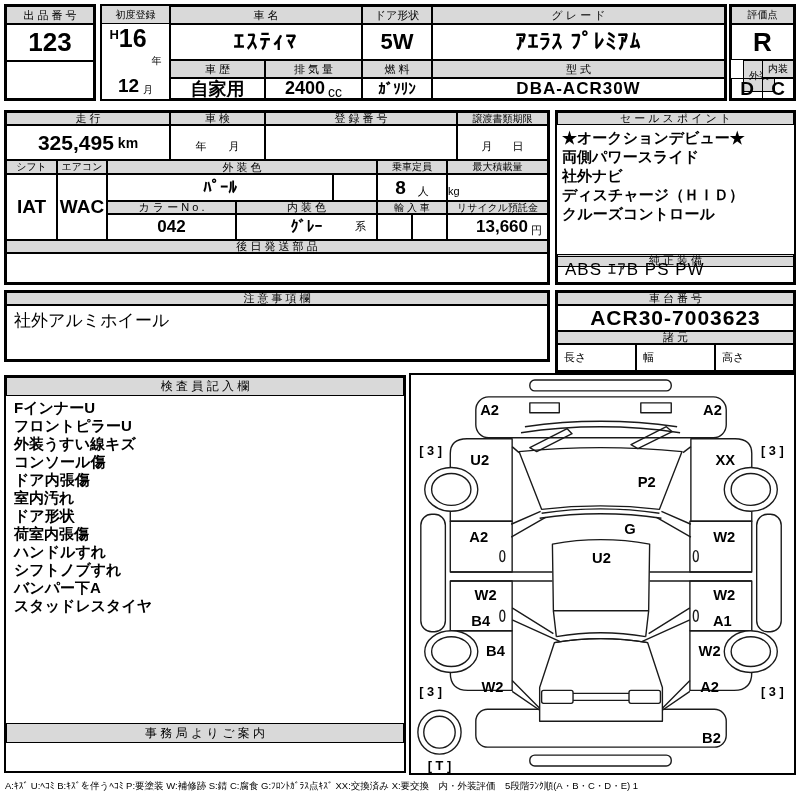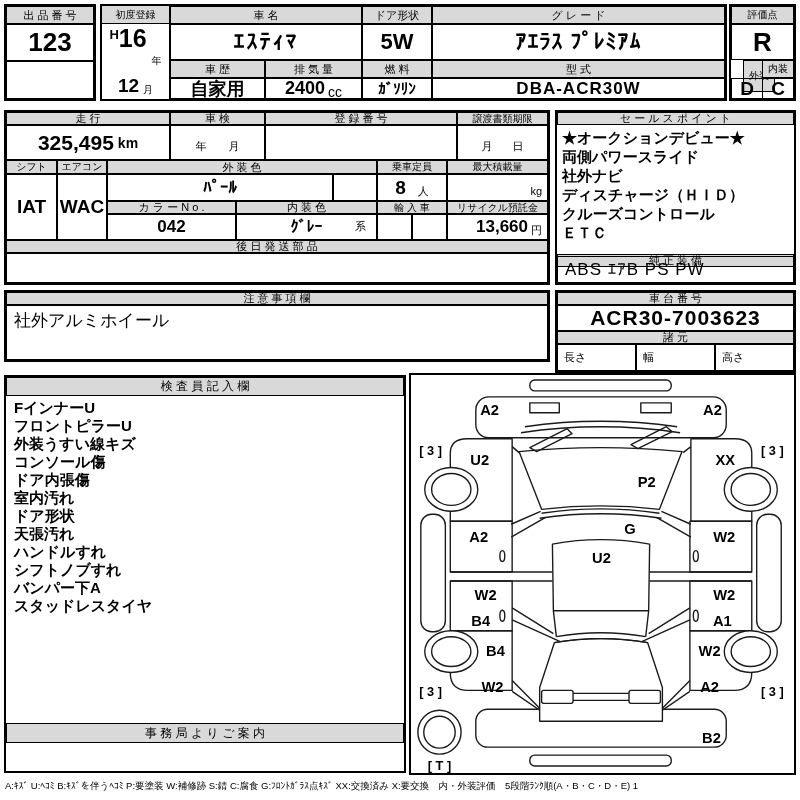--- a/index.html
+++ b/index.html
@@ -94,21 +94,21 @@
     <div class="abs hdr sm cell" style="left:371px;top:48px;width:70px;height:14px">乗車定員</div>
     <div class="abs hdr sm cell" style="left:441px;top:48px;width:101px;height:14px">最大積載量</div>
     <div class="abs val cell" style="left:0;top:62px;width:51px;height:66px;font-size:19px">IAT</div>
     <div class="abs val cell" style="left:51px;top:62px;width:50px;height:66px;font-size:19px">WAC</div>
     <div class="abs val cell" style="left:101px;top:62px;width:226px;height:27px;font-size:17px">ﾊﾟｰﾙ</div>
     <div class="abs cell" style="left:327px;top:62px;width:44px;height:27px"></div>
     <div class="abs val cell" style="left:371px;top:62px;width:70px;height:27px">
       <span style="font-size:19px">8</span>
       <span class="unit" style="margin:8px 0 0 12px">人</span>
     </div>
-    <div class="abs cell" style="left:441px;top:62px;width:101px;height:27px;display:flex;justify-content:flex-end;align-items:flex-end;padding:0 5px 3px 0">
+    <div class="abs cell" style="left:441px;top:62px;width:101px;height:27px;display:flex;align-items:flex-end;padding:0 5px 3px 0">
       <span class="unit">kg</span>
     </div>
     <div class="abs hdr cell" style="left:101px;top:89px;width:129px;height:13px">カ ラ ー N o .</div>
     <div class="abs hdr cell" style="left:230px;top:89px;width:141px;height:13px">内 装 色</div>
     <div class="abs hdr sm cell" style="left:371px;top:89px;width:70px;height:13px">輸 入 車</div>
     <div class="abs hdr sm cell" style="left:441px;top:89px;width:101px;height:13px">リサイクル預託金</div>
     <div class="abs val cell" style="left:101px;top:102px;width:129px;height:26px;font-size:17px">042</div>
     <div class="abs val cell" style="left:230px;top:102px;width:141px;height:26px;position:absolute">
       <span style="font-size:16px">ｸﾞﾚｰ</span>
       <span style="font-size:11px;font-weight:normal;position:absolute;right:10px;bottom:5px">系</span>
@@ -124,21 +124,20 @@
   </div>
 
   <div class="box" style="left:555px;top:110px;width:241px;height:175px">
     <div class="abs hdr cell" style="left:0;top:0;width:237px;height:13px">セ ー ル ス ポ イ ン ト</div>
     <div class="abs lines" style="left:5px;top:16px;width:228px;height:114px;font-size:15px;font-weight:bold;line-height:19px">
       <div>★オークションデビュー★</div>
       <div>両側パワースライド</div>
       <div>社外ナビ</div>
       <div>ディスチャージ（ＨＩＤ）</div>
       <div>クルーズコントロール</div>
-      <div>ＥＴＣ</div>
     </div>
     <div class="abs hdr cell" style="left:0;top:142px;width:237px;height:13px">純 正 装 備</div>
     <div class="abs cell" style="left:0;top:144px;width:237px;height:27px;display:flex;align-items:center;padding-left:7px;font-weight:normal;font-size:17px;letter-spacing:1px">ABS ｴｱB PS PW</div>
   </div>
 
   <div class="box" style="left:4px;top:290px;width:546px;height:72px">
     <div class="abs hdr cell" style="left:0;top:0;width:542px;height:13px">注 意 事 項 欄</div>
     <div class="abs cell" style="left:0;top:13px;width:542px;height:55px;padding:3px 0 0 7px;font-weight:normal;font-size:17px">社外アルミホイール</div>
   </div>
 
@@ -154,21 +153,21 @@
   <div class="box" style="left:4px;top:375px;width:402px;height:398px">
     <div class="abs hdr cell" style="left:0;top:0;width:398px;height:19px;font-size:12px">検 査 員 記 入 欄</div>
     <div class="abs lines" style="left:8px;top:22px;width:384px;height:320px;font-size:15px;font-weight:bold;line-height:18px">
       <div>FインナーU</div>
       <div>フロントピラーU</div>
       <div>外装うすい線キズ</div>
       <div>コンソール傷</div>
       <div>ドア内張傷</div>
       <div>室内汚れ</div>
       <div>ドア形状</div>
-      <div>天張汚れ</div>
+      <div>荷室内張傷</div>
       <div>ハンドルすれ</div>
       <div>シフトノブすれ</div>
       <div>バンパー下A</div>
       <div>スタッドレスタイヤ</div>
     </div>
     <div class="abs hdr cell" style="left:0;top:346px;width:398px;height:20px;font-size:12px">事 務 局 よ り ご 案 内</div>
     <div class="abs" style="left:0;top:366px;width:398px;height:28px"></div>
   </div>
 
   <div class="box" style="left:409px;top:373px;width:387px;height:402px">

